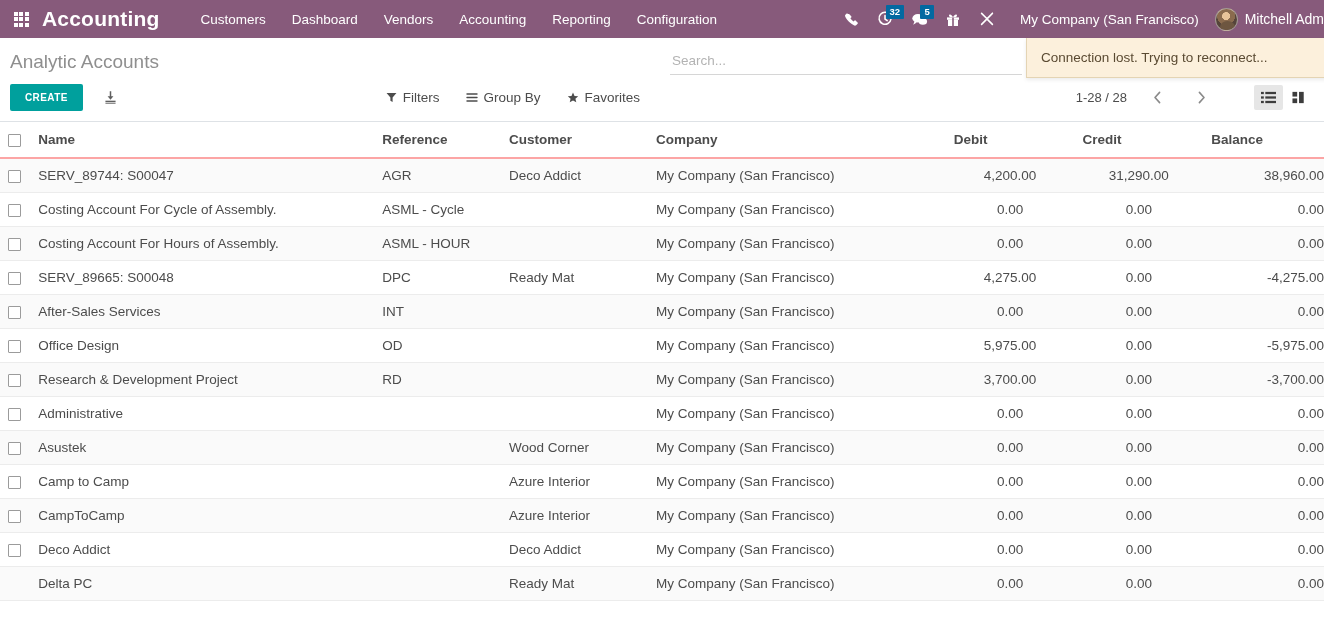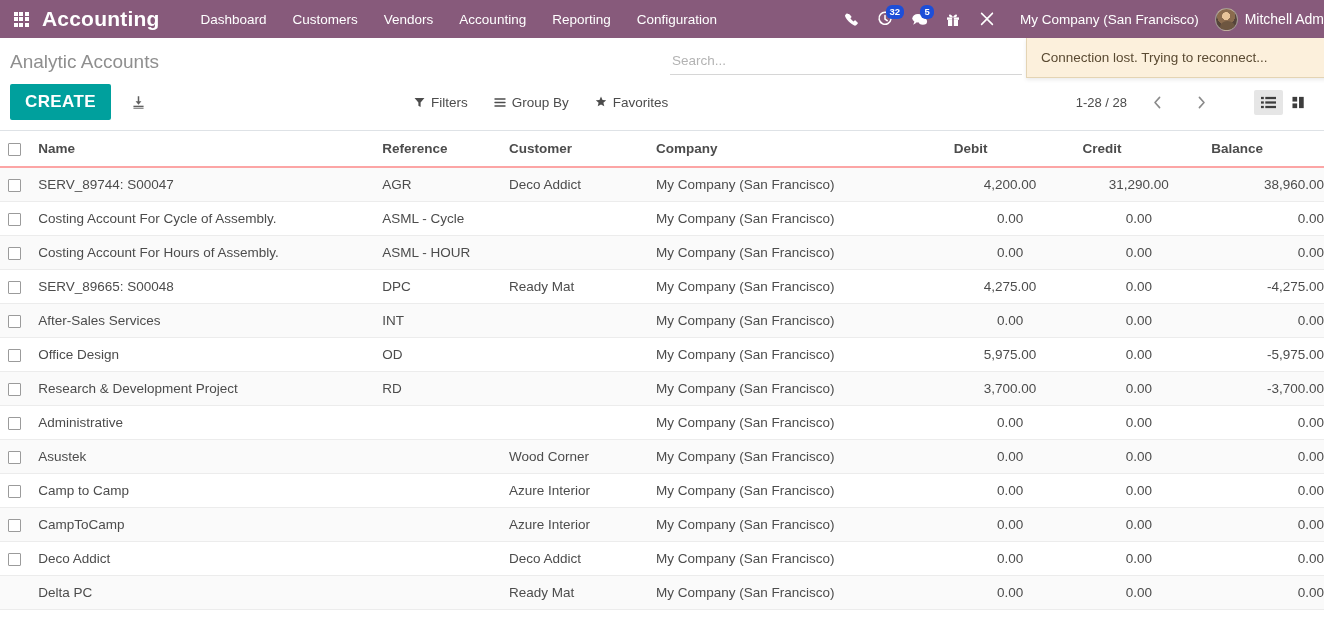--- a/index.html
+++ b/index.html
@@ -61,27 +61,27 @@
     position: relative;
     color: #ffffff;
     display: flex; align-items: center; justify-content: center;
     width: 34px; height: 38px;
     cursor: pointer;
   }
   .sysicon svg { display: block; }
   .badge {
     position: absolute;
     top: 5px; left: 18px;
-    background: #1d4ed8;
+    background: #0369a1;
     color: #ffffff;
     font-size: 9.5px;
     font-weight: bold;
     line-height: 1;
     padding: 2px 3.5px;
-    border-radius: 6px;
+    border-radius: 1px;
     min-width: 14px;
     text-align: center;
   }
   .company-name {
     color: #ffffff;
     font-size: 13.5px;
     padding: 0 12px 0 16px;
     white-space: nowrap;
     cursor: pointer;
   }
@@ -170,21 +170,21 @@
 
   .cp-row-bottom {
     display: flex;
     align-items: center;
     padding: 9px 0 10px 0;
     min-height: 44px;
   }
   .btn-create {
     background: #00A09D;
     color: #ffffff;
-    font-size: 17px;
+    font-size: 10px;
     font-weight: bold;
     letter-spacing: .4px;
     border: none;
     padding: 8px 15px;
     cursor: pointer;
     border-radius: 2px;
   }
   .btn-import {
     background: none; border: none;
     color: #6b6b6b;
@@ -288,22 +288,22 @@
         <i></i>
         <i></i>
         <i></i>
         <i></i>
         <i></i>
     </span>
   </div>
   <div class="brand">Accounting</div>
 
   <div class="nav-menu">
+    <div class="nav-item">Customers</div>
     <div class="nav-item">Dashboard</div>
-    <div class="nav-item">Customers</div>
     <div class="nav-item">Vendors</div>
     <div class="nav-item">Accounting</div>
     <div class="nav-item">Reporting</div>
     <div class="nav-item">Configuration</div>
   </div>
 
   <div class="nav-right">
     <div class="sysicon">
       <svg width="15" height="15" viewBox="0 0 16 16" fill="#fff">
         <path d="M3.2 1.2 1.5 2.9c-.5.5-.5 1.3-.2 2 .9 2.1 2.3 4 4 5.6 1.6 1.6 3.5 3 5.6 4 .7.3 1.5.2 2-.3l1.6-1.6c.4-.4.4-1 0-1.4l-2-2c-.4-.4-1-.4-1.4 0l-.9.9c-1.4-.8-2.6-2-3.4-3.4l.9-.9c.4-.4.4-1 0-1.4l-2-2c-.5-.4-1.1-.4-1.5-.2z"></path>

